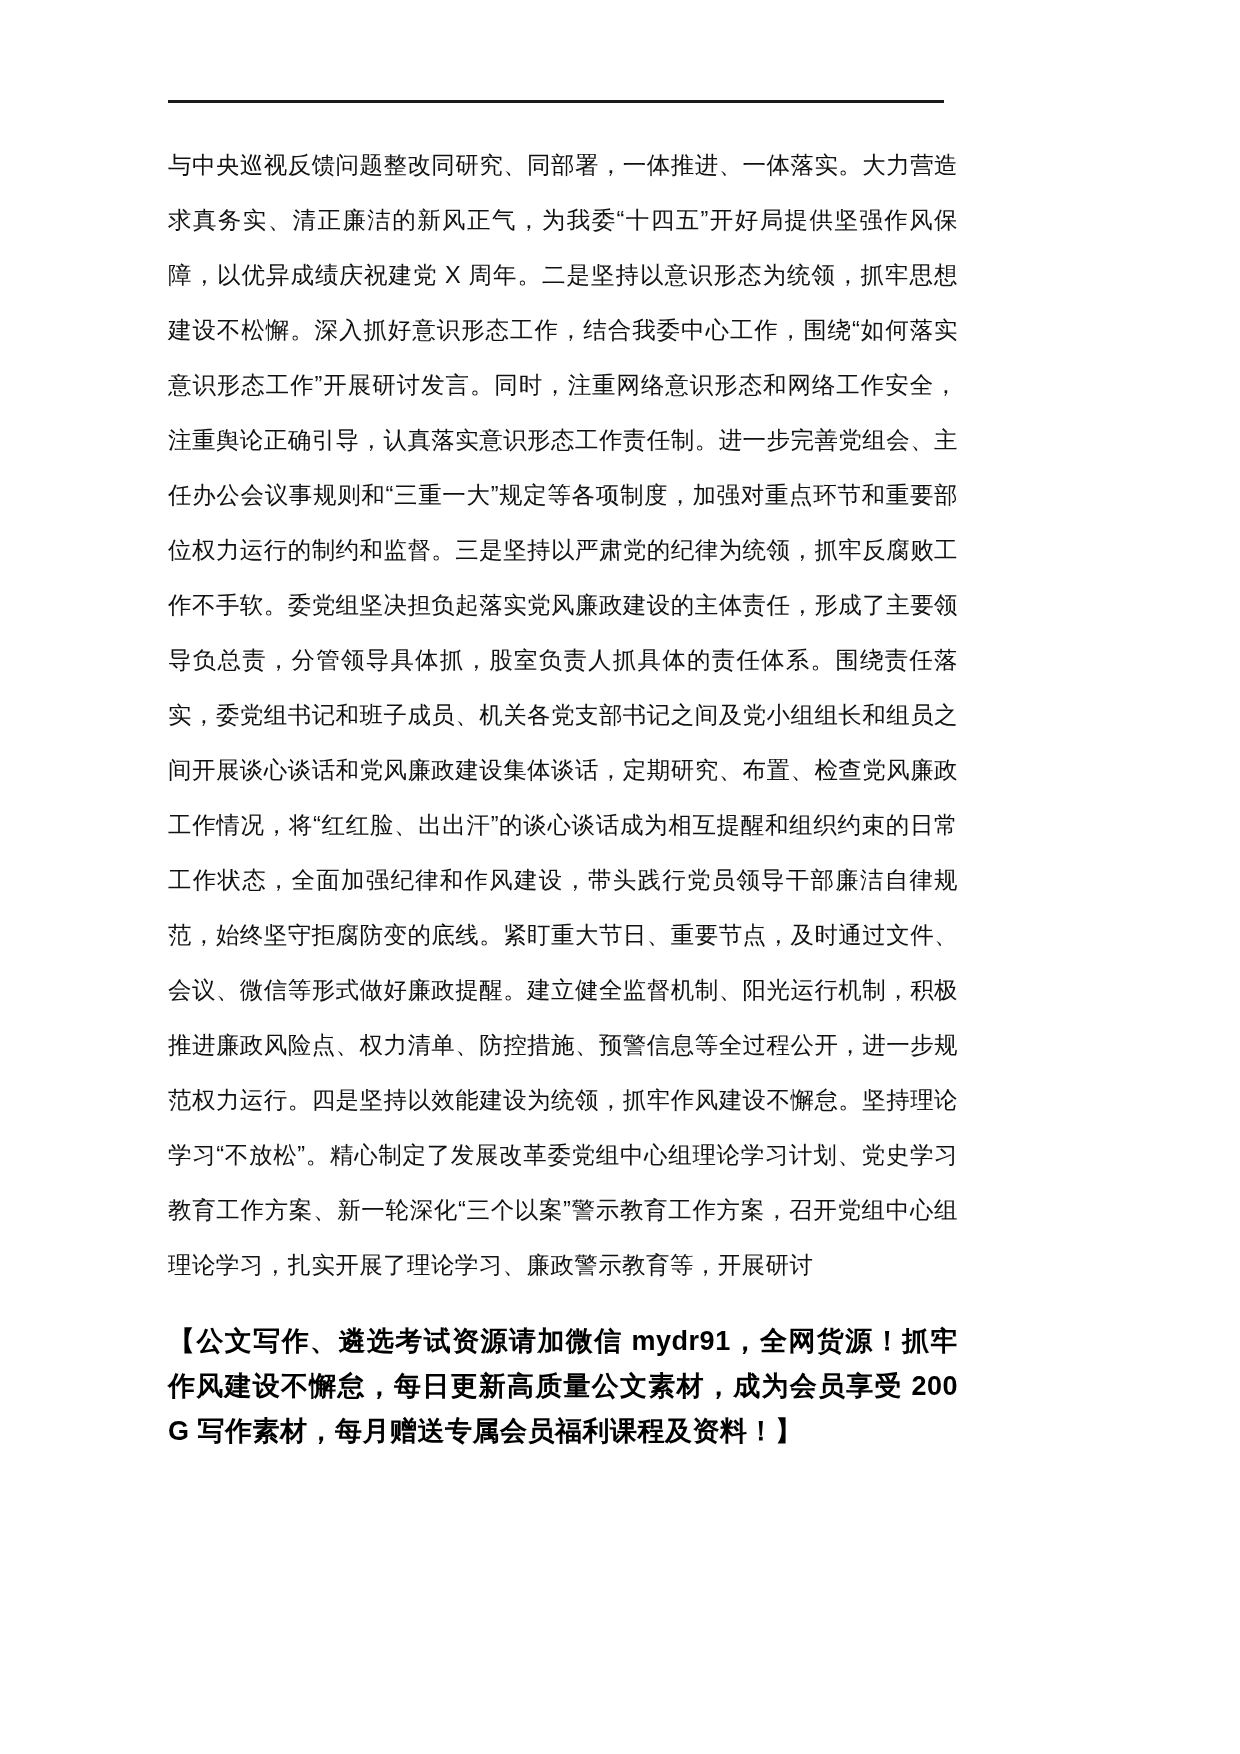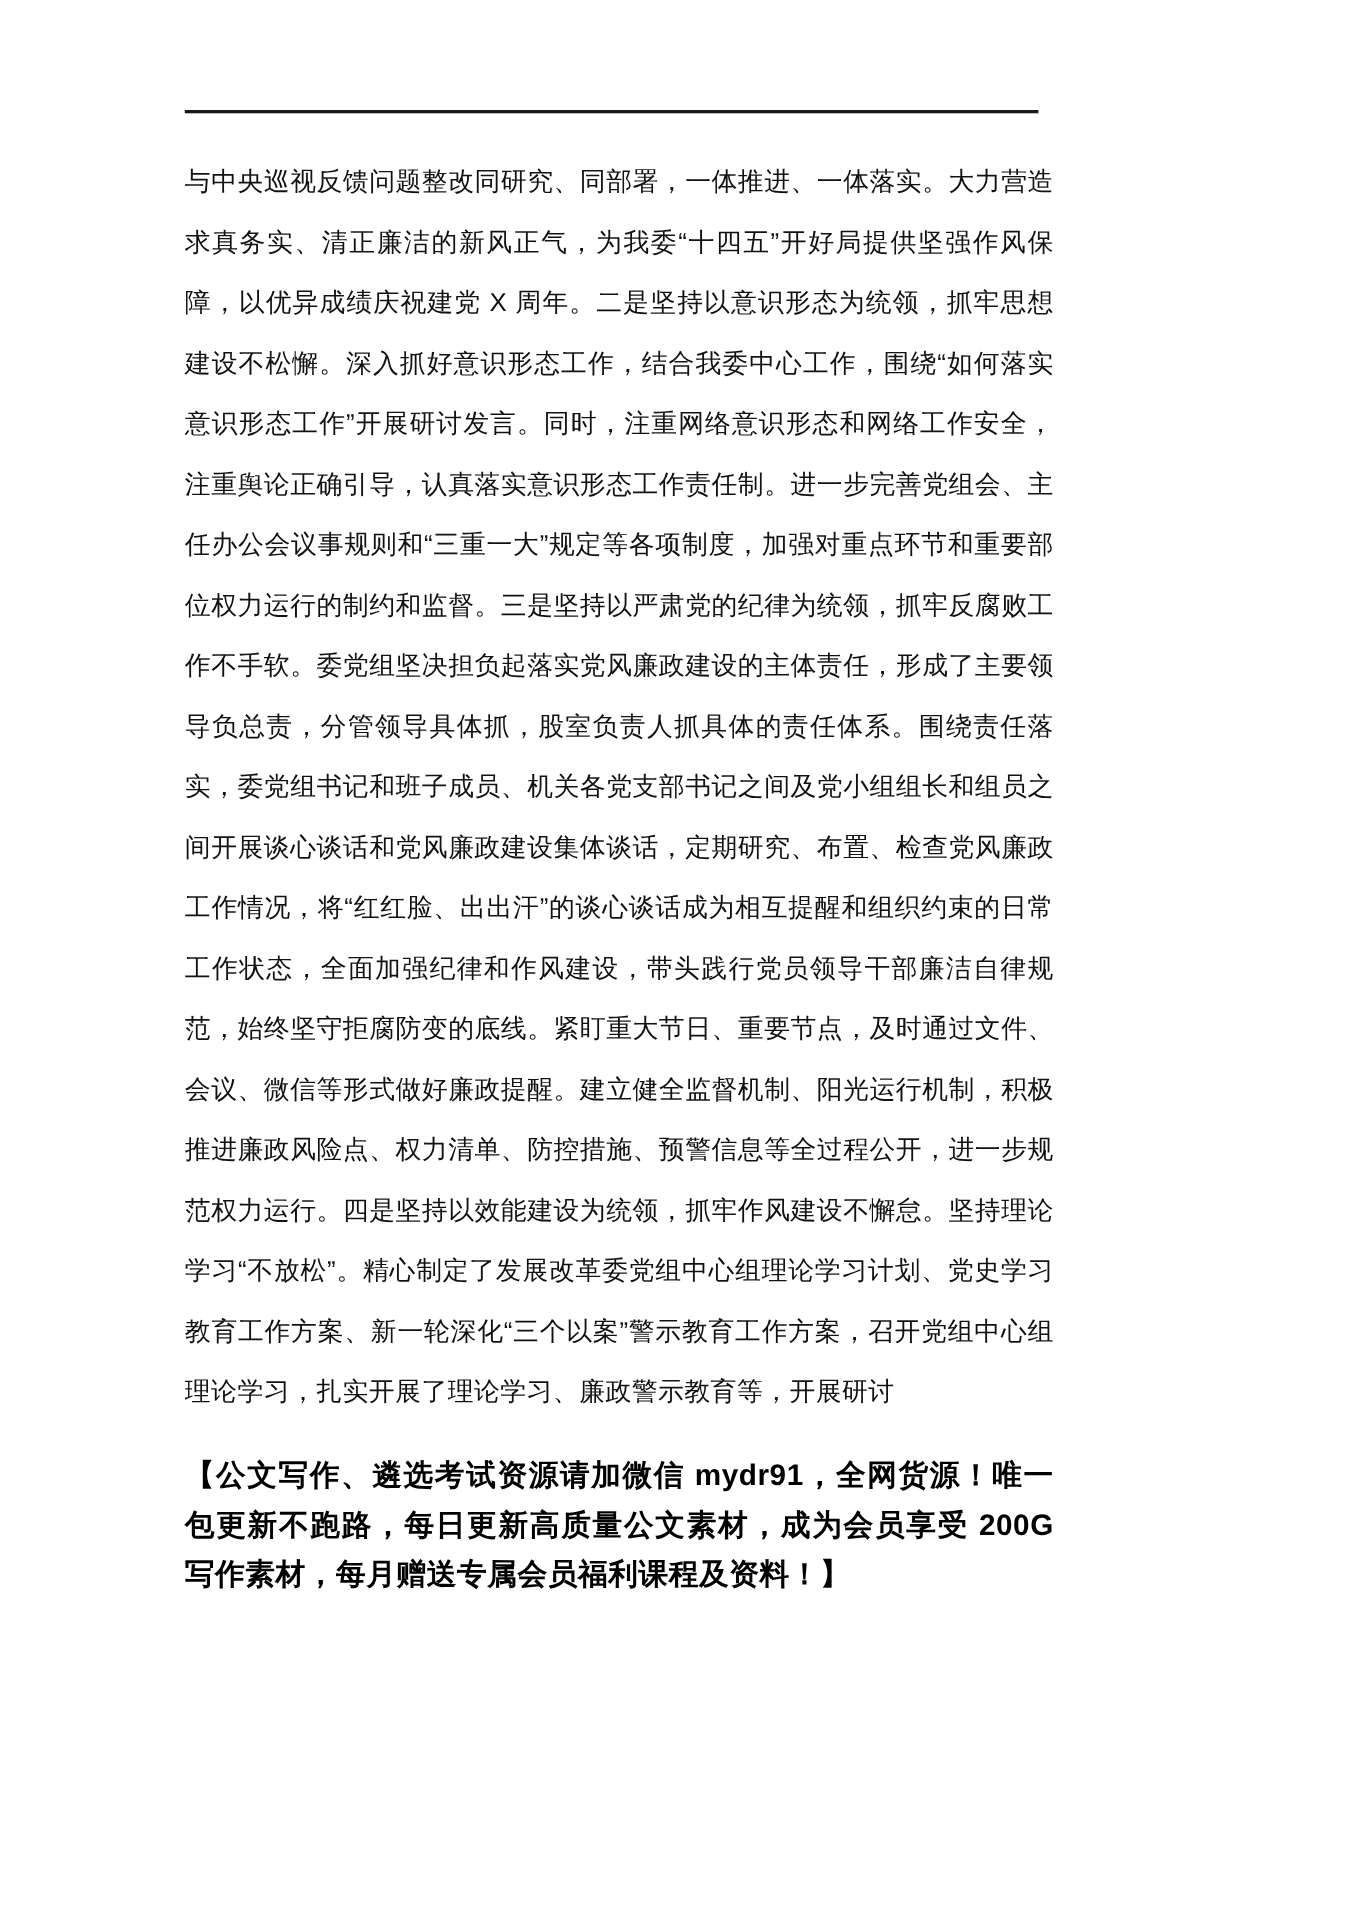--- a/index.html
+++ b/index.html
@@ -64,16 +64,16 @@
 </head>
 <body>
 
 <div class="page">
 
   <div class="top-rule"></div>
 
   <div class="content">
     <p class="body-text">与中央巡视反馈问题整改同研究、同部署，一体推进、一体落实。大力营造求真务实、清正廉洁的新风正气，为我委“十四五”开好局提供坚强作风保障，以优异成绩庆祝建党 X 周年。二是坚持以意识形态为统领，抓牢思想建设不松懈。深入抓好意识形态工作，结合我委中心工作，围绕“如何落实意识形态工作”开展研讨发言。同时，注重网络意识形态和网络工作安全，注重舆论正确引导，认真落实意识形态工作责任制。进一步完善党组会、主任办公会议事规则和“三重一大”规定等各项制度，加强对重点环节和重要部位权力运行的制约和监督。三是坚持以严肃党的纪律为统领，抓牢反腐败工作不手软。委党组坚决担负起落实党风廉政建设的主体责任，形成了主要领导负总责，分管领导具体抓，股室负责人抓具体的责任体系。围绕责任落实，委党组书记和班子成员、机关各党支部书记之间及党小组组长和组员之间开展谈心谈话和党风廉政建设集体谈话，定期研究、布置、检查党风廉政工作情况，将“红红脸、出出汗”的谈心谈话成为相互提醒和组织约束的日常工作状态，全面加强纪律和作风建设，带头践行党员领导干部廉洁自律规范，始终坚守拒腐防变的底线。紧盯重大节日、重要节点，及时通过文件、会议、微信等形式做好廉政提醒。建立健全监督机制、阳光运行机制，积极推进廉政风险点、权力清单、防控措施、预警信息等全过程公开，进一步规范权力运行。四是坚持以效能建设为统领，抓牢作风建设不懈怠。坚持理论学习“不放松”。精心制定了发展改革委党组中心组理论学习计划、党史学习教育工作方案、新一轮深化“三个以案”警示教育工作方案，召开党组中心组理论学习，扎实开展了理论学习、廉政警示教育等，开展研讨</p>
 
-    <p class="promo">【公文写作、遴选考试资源请加微信 mydr91，全网货源！唯一包更新不跑路，每日更新高质量公文素材，成为会员享受 200G 写作素材，每月赠送专属会员福利课程及资料！】</p>
+    <p class="promo">【公文写作、遴选考试资源请加微信 mydr91，全网货源！抓牢作风建设不懈怠，每日更新高质量公文素材，成为会员享受 200G 写作素材，每月赠送专属会员福利课程及资料！】</p>
   </div>
 
 </div>
 
 </body></html>

